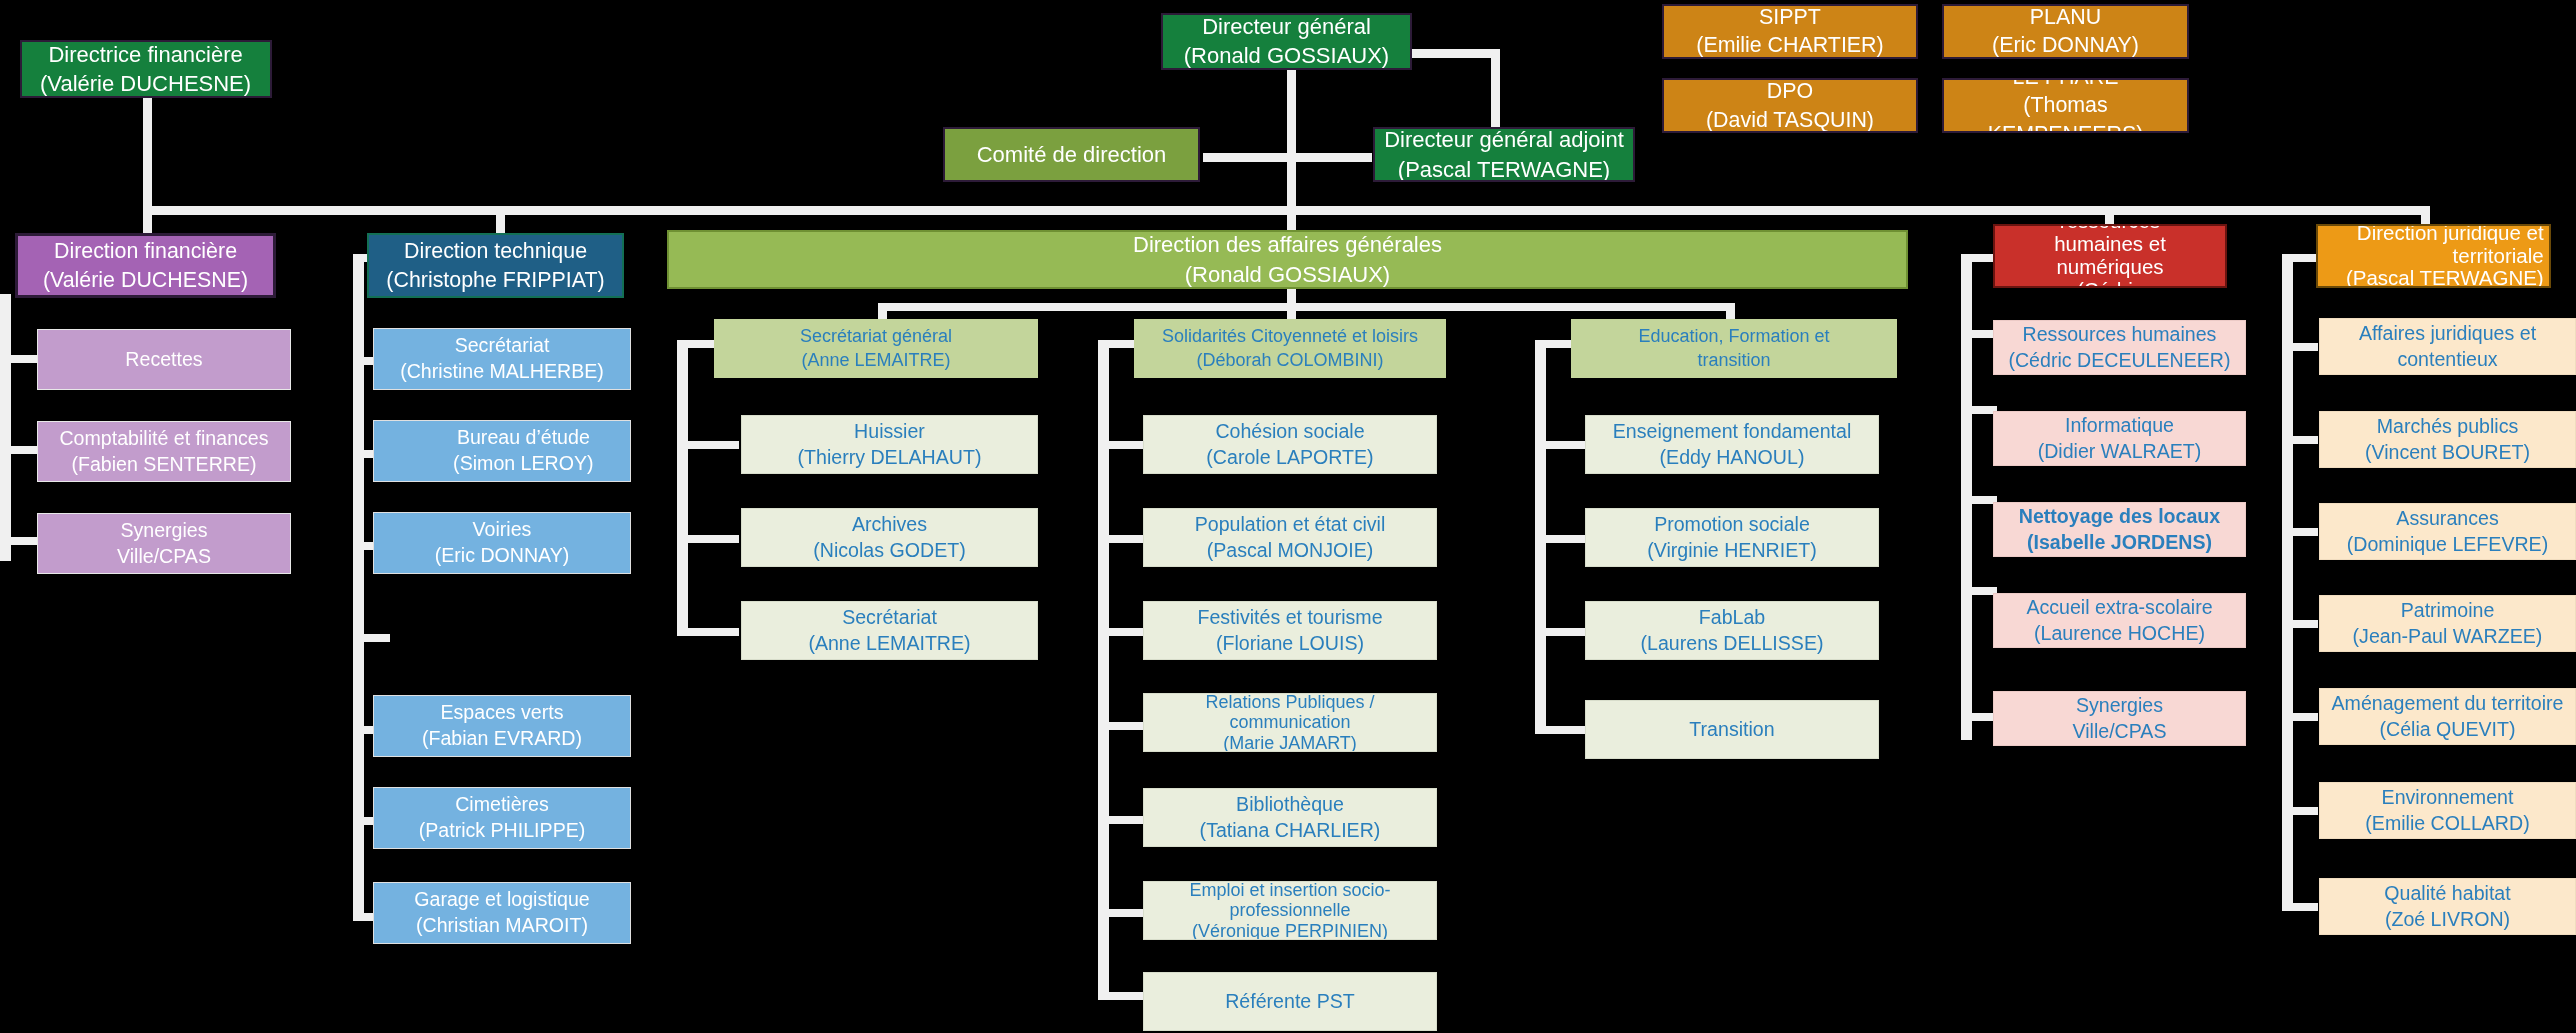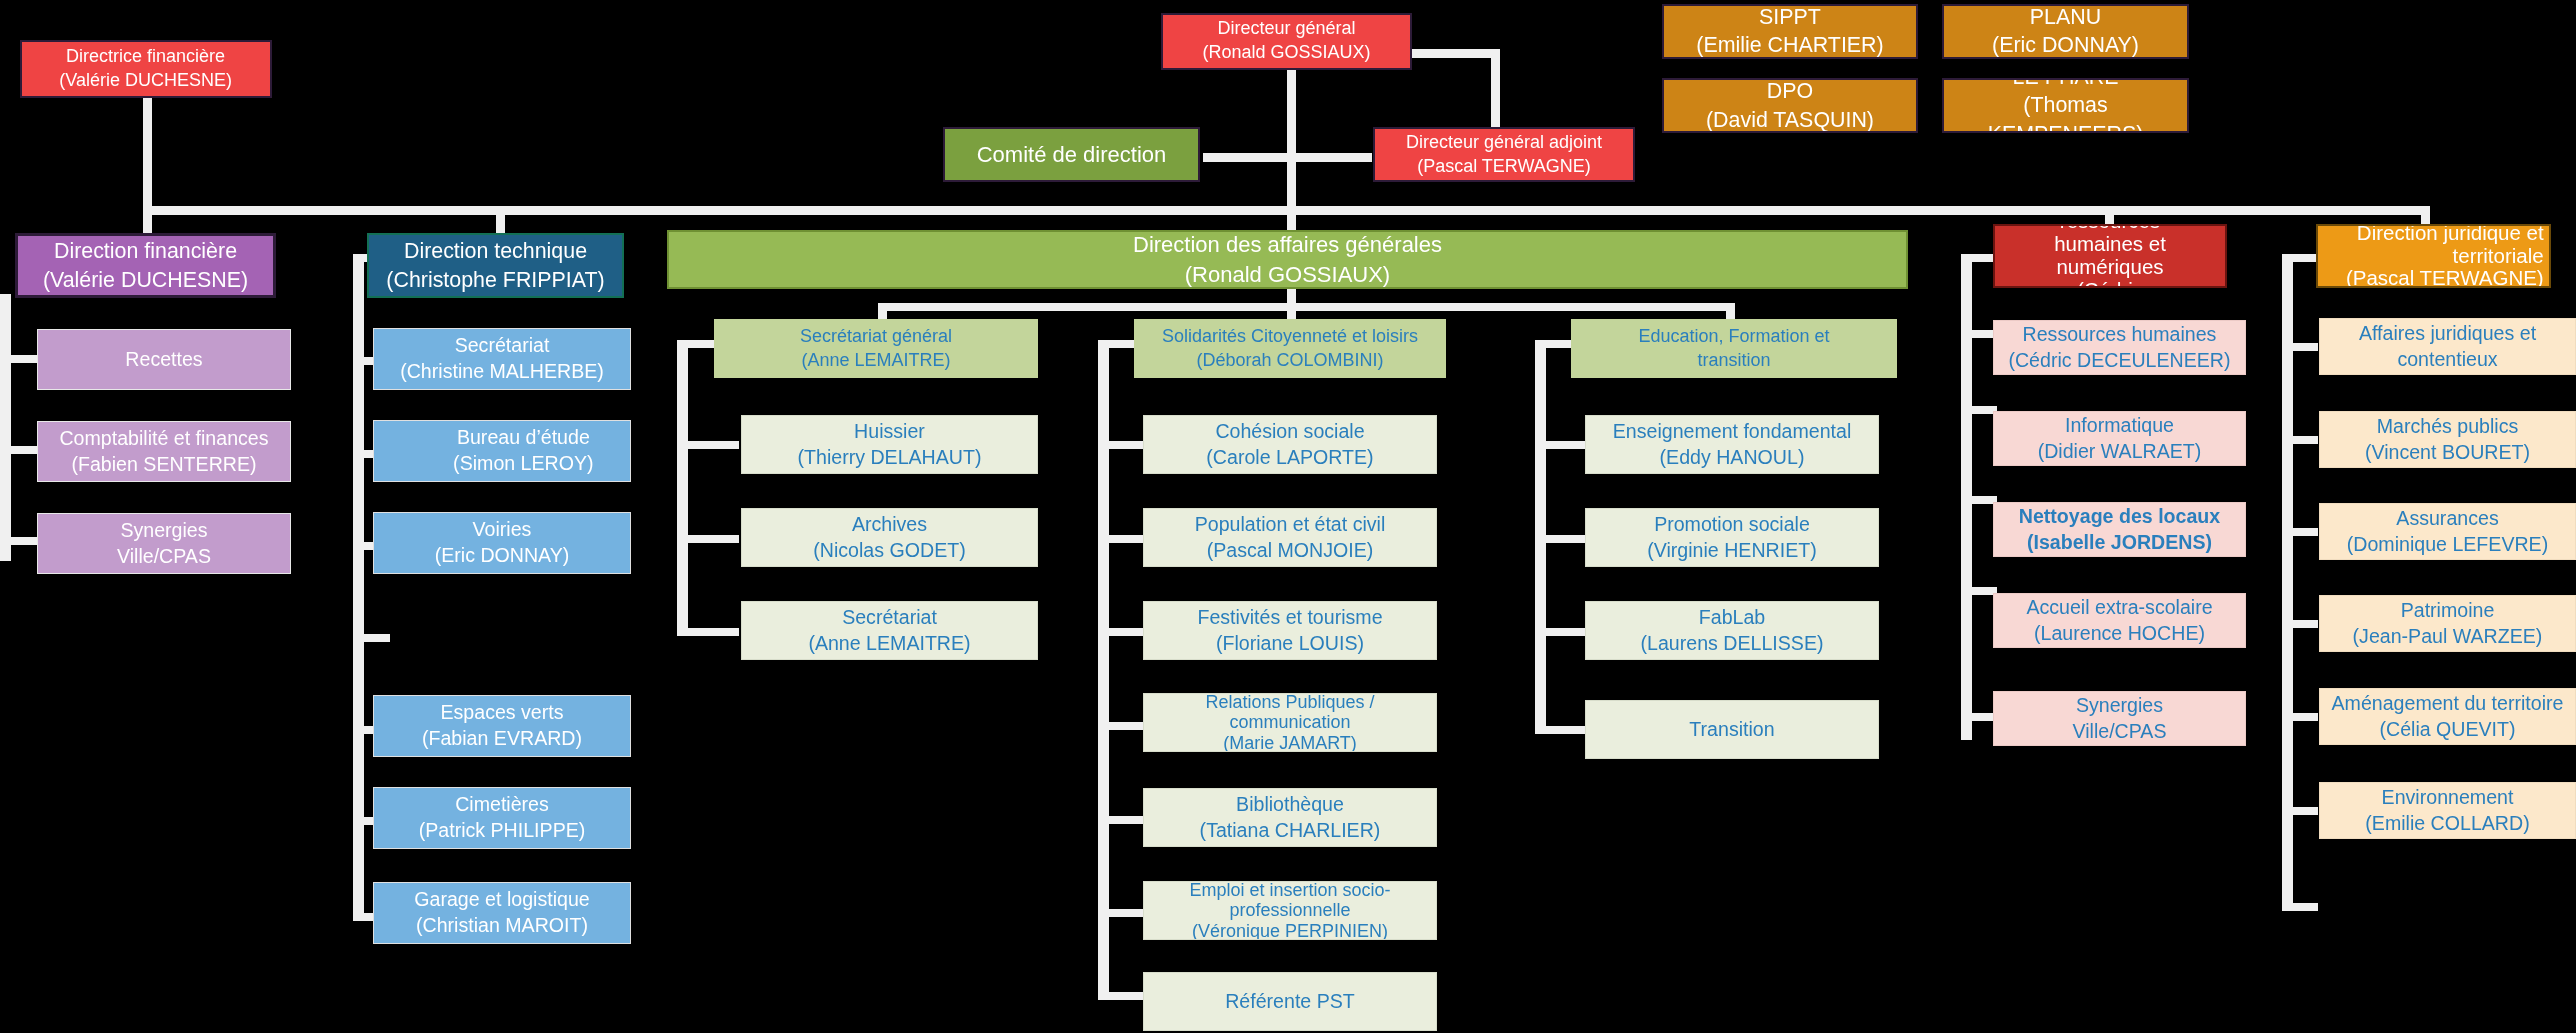--- a/index.html
+++ b/index.html
@@ -24,24 +24,24 @@
     justify-content: center;
     text-align: center;
     line-height: 1.32;
     padding: 1.8px 5.3px;
     overflow: hidden;
   }
   .box .ln { display: block; width: 100%; }
 
   
   .lv-exec {
-    background: #ef4444;
+    background: #15803d;
     border: 2.7px solid #2d1b38;
     color: #ffffff;
-    font-size: 18px;
+    font-size: 22px;
   }
   .lv-exec-orange {
     background: #cd8416;
     border: 2.7px solid #2d1b38;
     color: #ffffff;
     font-size: 21.4px;
   }
   .lv-comite {
     background: #7ba03f;
     border: 2.7px solid #2d1b38;
@@ -423,15 +423,19 @@
     <span class="ln">(Jean-Paul WARZEE)</span>
   </div>
   <div class="box leaf-peach" style="left:2319px; top:688px; width:257px; height:57px;">
     <span class="ln">Aménagement du territoire</span>
     <span class="ln">(Célia QUEVIT)</span>
   </div>
   <div class="box leaf-peach" style="left:2319px; top:782px; width:257px; height:57px;">
     <span class="ln">Environnement</span>
     <span class="ln">(Emilie COLLARD)</span>
   </div>
+  <div class="box leaf-peach" style="left:2319px; top:878px; width:257px; height:57px;">
+    <span class="ln">Qualité habitat</span>
+    <span class="ln">(Zoé LIVRON)</span>
+  </div>
 
 </div>
 
 
 </body></html>

